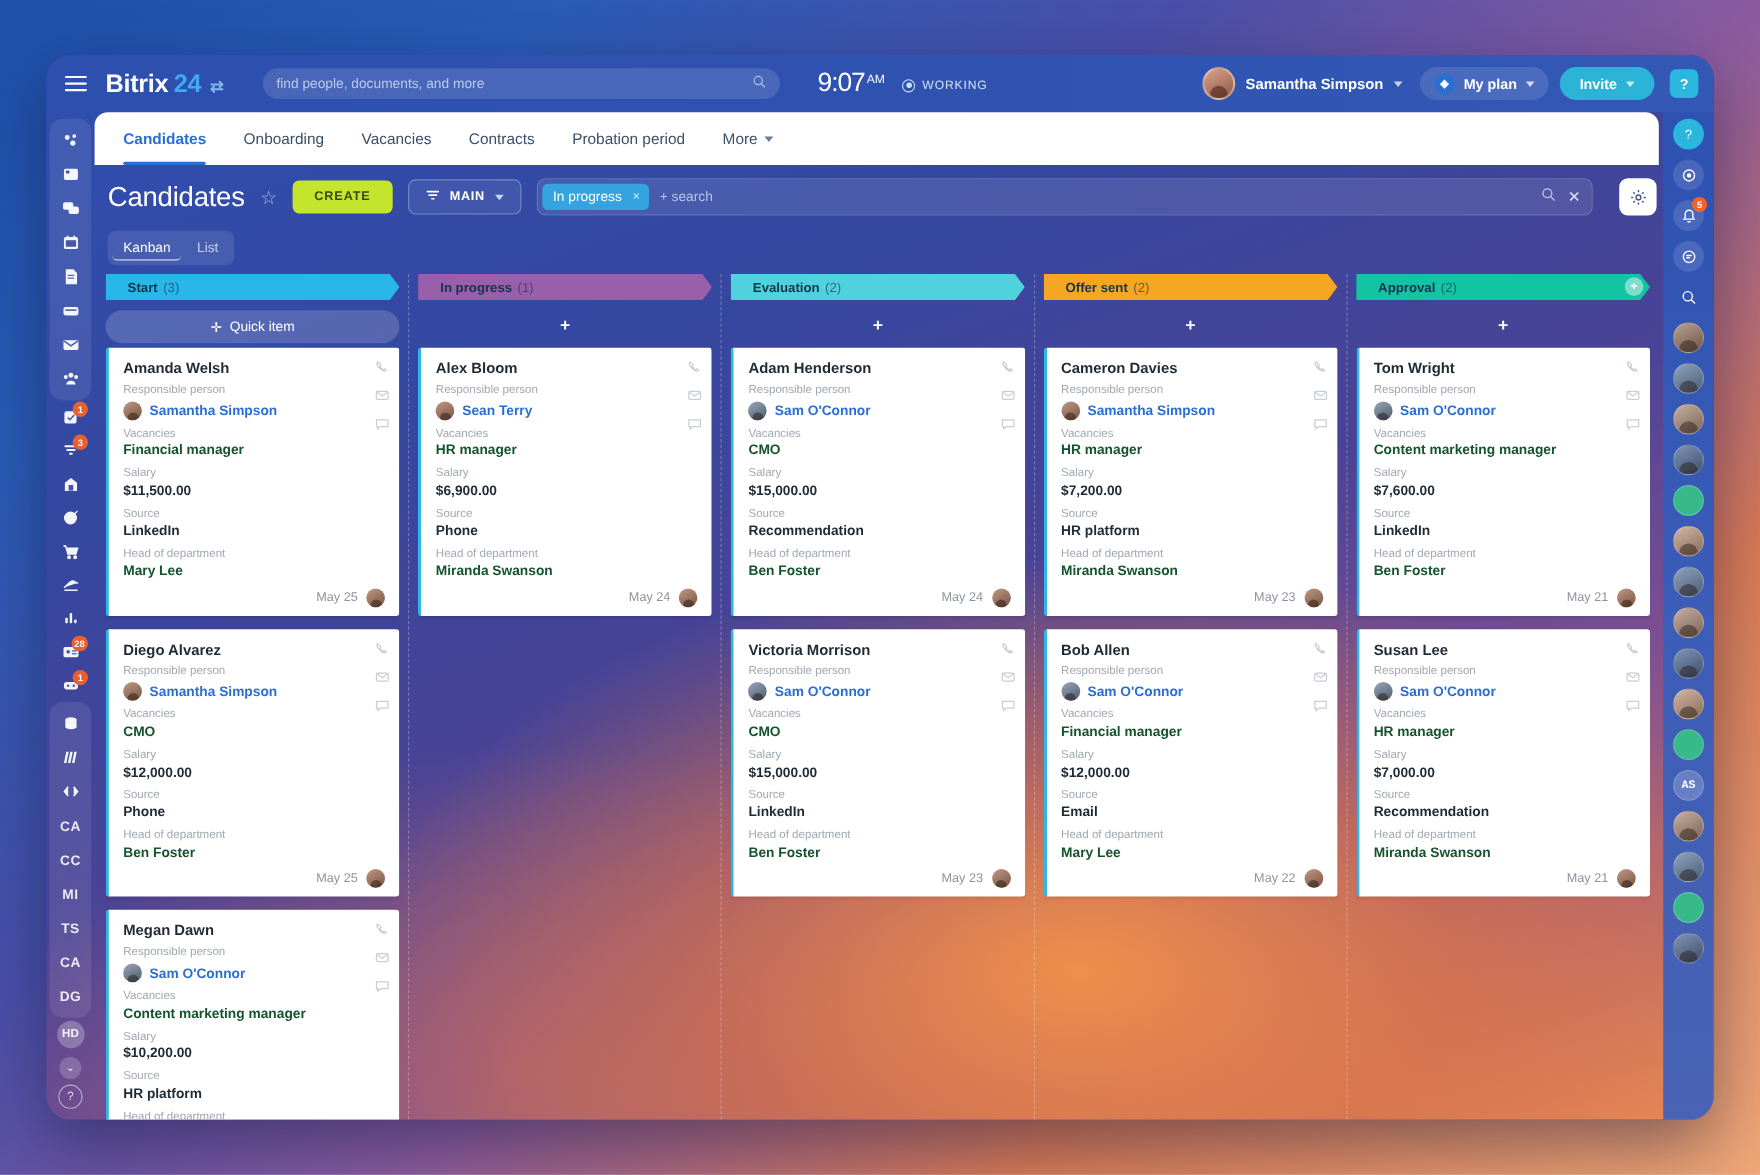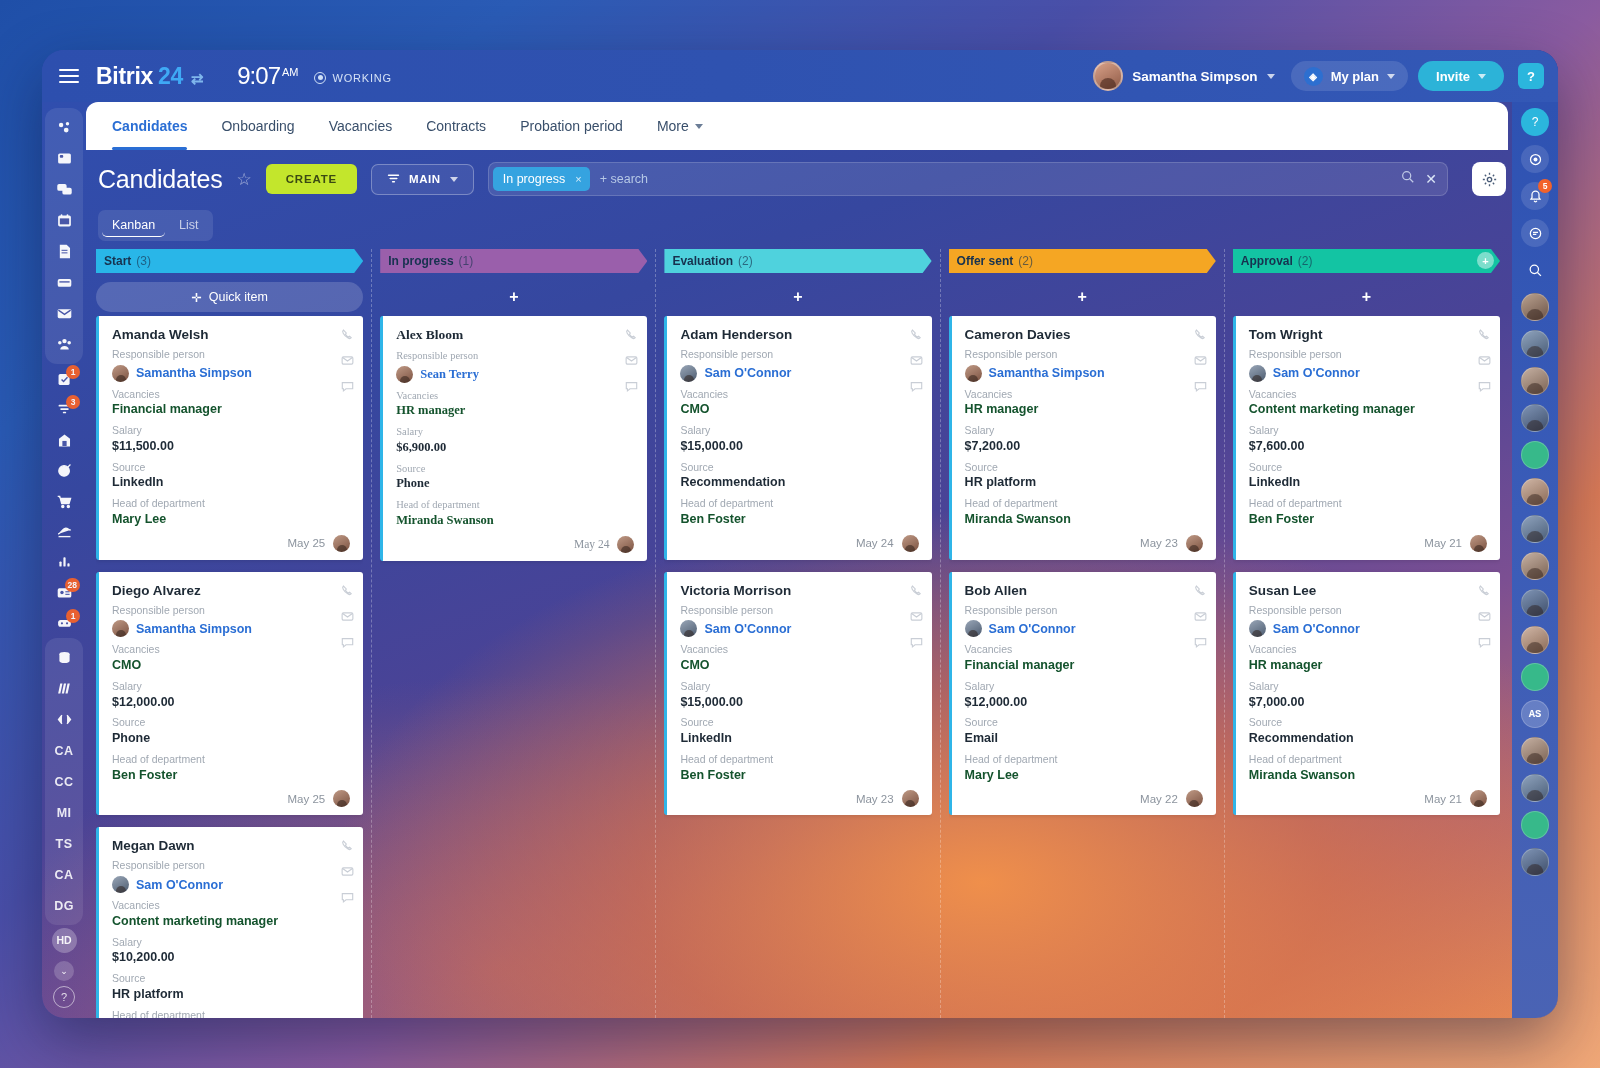--- a/index.html
+++ b/index.html
@@ -103,21 +103,21 @@
   .vt{ font-size:12.5px; color:rgba(255,255,255,.7); padding:4px 10px; border-radius:5px;}
   .vt.active{ color:#fff; border-bottom:1.5px solid #fff;}
   .rightbtns{ margin-left:auto; display:flex; gap:10px; padding-right:4px;}
   .rb{ display:flex;align-items:center;gap:9px; background:rgba(255,255,255,.12); border:1px solid rgba(255,255,255,.18); border-radius:16px; padding:6px 15px; color:#fff; font-size:12.5px;}
   .rb .sep{ width:1px;height:13px;background:rgba(255,255,255,.3);}
   
   .kanban{ flex:1; display:flex; gap:0; min-height:0; padding-left:2px; overflow:hidden;}
   .col{ flex:1; min-width:0; display:flex; flex-direction:column; border-left:1px dashed rgba(255,255,255,.28); padding:0 8px;}
   .col:first-child{ border-left:none;}
   .colhead{
-    height:24px; display:flex; align-items:center; padding:0 8px;
+    height:24px; display:flex; align-items:center; padding:0 20px;
     font-size:12px; font-weight:bold; color:#17324f;
     clip-path: polygon(0 0, calc(100% - 9px) 0, 100% 50%, calc(100% - 9px) 100%, 0 100%);
     position:relative;
   }
   .colhead .cnt{ font-weight:normal; margin-left:5px; opacity:.65;}
   .addrow{ height:30px; display:flex; align-items:center; justify-content:center; color:#fff; font-size:13px; margin:9px 0 4px;}
   .quick{ background:rgba(255,255,255,.17); border-radius:16px; width:100%; height:30px; display:flex;align-items:center;justify-content:center;gap:7px; color:#fff; font-size:12.5px;}
   .cards{ flex:1; overflow:hidden; display:flex; flex-direction:column; gap:12px; padding-bottom:8px;}
   .card{
     background:#fff; border-radius:3px; padding:11px 13px 8px 13px;
@@ -167,20 +167,29 @@
     <div class="burger">
         <i></i>
         <i></i>
         <i></i>
       </div>
     <div class="logo">
       <span>Bitrix</span>
       <span class="b24">24</span>
       <span class="swap">⇄</span>
     </div>
+    <div class="searchbox">
+      <span>find people, documents, and more</span>
+      <span class="sicon">
+        <svg viewBox="0 0 16 16" width="13" height="13">
+            <circle cx="6.5" cy="6.5" r="4.6" fill="none" stroke="#cfdcef" stroke-width="1.4"></circle>
+            <line x1="10" y1="10" x2="14" y2="14" stroke="#cfdcef" stroke-width="1.4"></line>
+          </svg>
+      </span>
+    </div>
     <div class="clock">
       <span class="t">9:07</span>
       <span class="ampm">AM</span>
     </div>
     <div class="working">
       <span class="dotring"></span>
       <span>WORKING</span>
     </div>
     <div class="userblock">
       <div class="avatar"></div>
@@ -560,21 +569,21 @@
           </div>
           <div class="col">
             <div class="colhead" style="background: rgb(154, 95, 171);">
               <span>In progress</span>
               <span class="cnt">(1)</span>
             </div>
             <div class="addrow">
               <span style="font-size:16px;font-weight:bold">+</span>
             </div>
             <div class="cards">
-              <div class="card" style="border-left-color: rgb(47, 181, 232); font-family: Liberation Serif, serif;">
+              <div class="card" style="border-left-color: rgb(47, 181, 232);">
                 <div class="cname">Alex Bloom</div>
                 <div class="lbl">Responsible person</div>
                 <div class="resp">
                   <span class="sm-av"></span>
                   <span class="respname">Sean Terry</span>
                 </div>
                 <div class="lbl">Vacancies</div>
                 <div class="val link">HR manager</div>
                 <div class="lbl">Salary</div>
                 <div class="val">$6,900.00</div>

